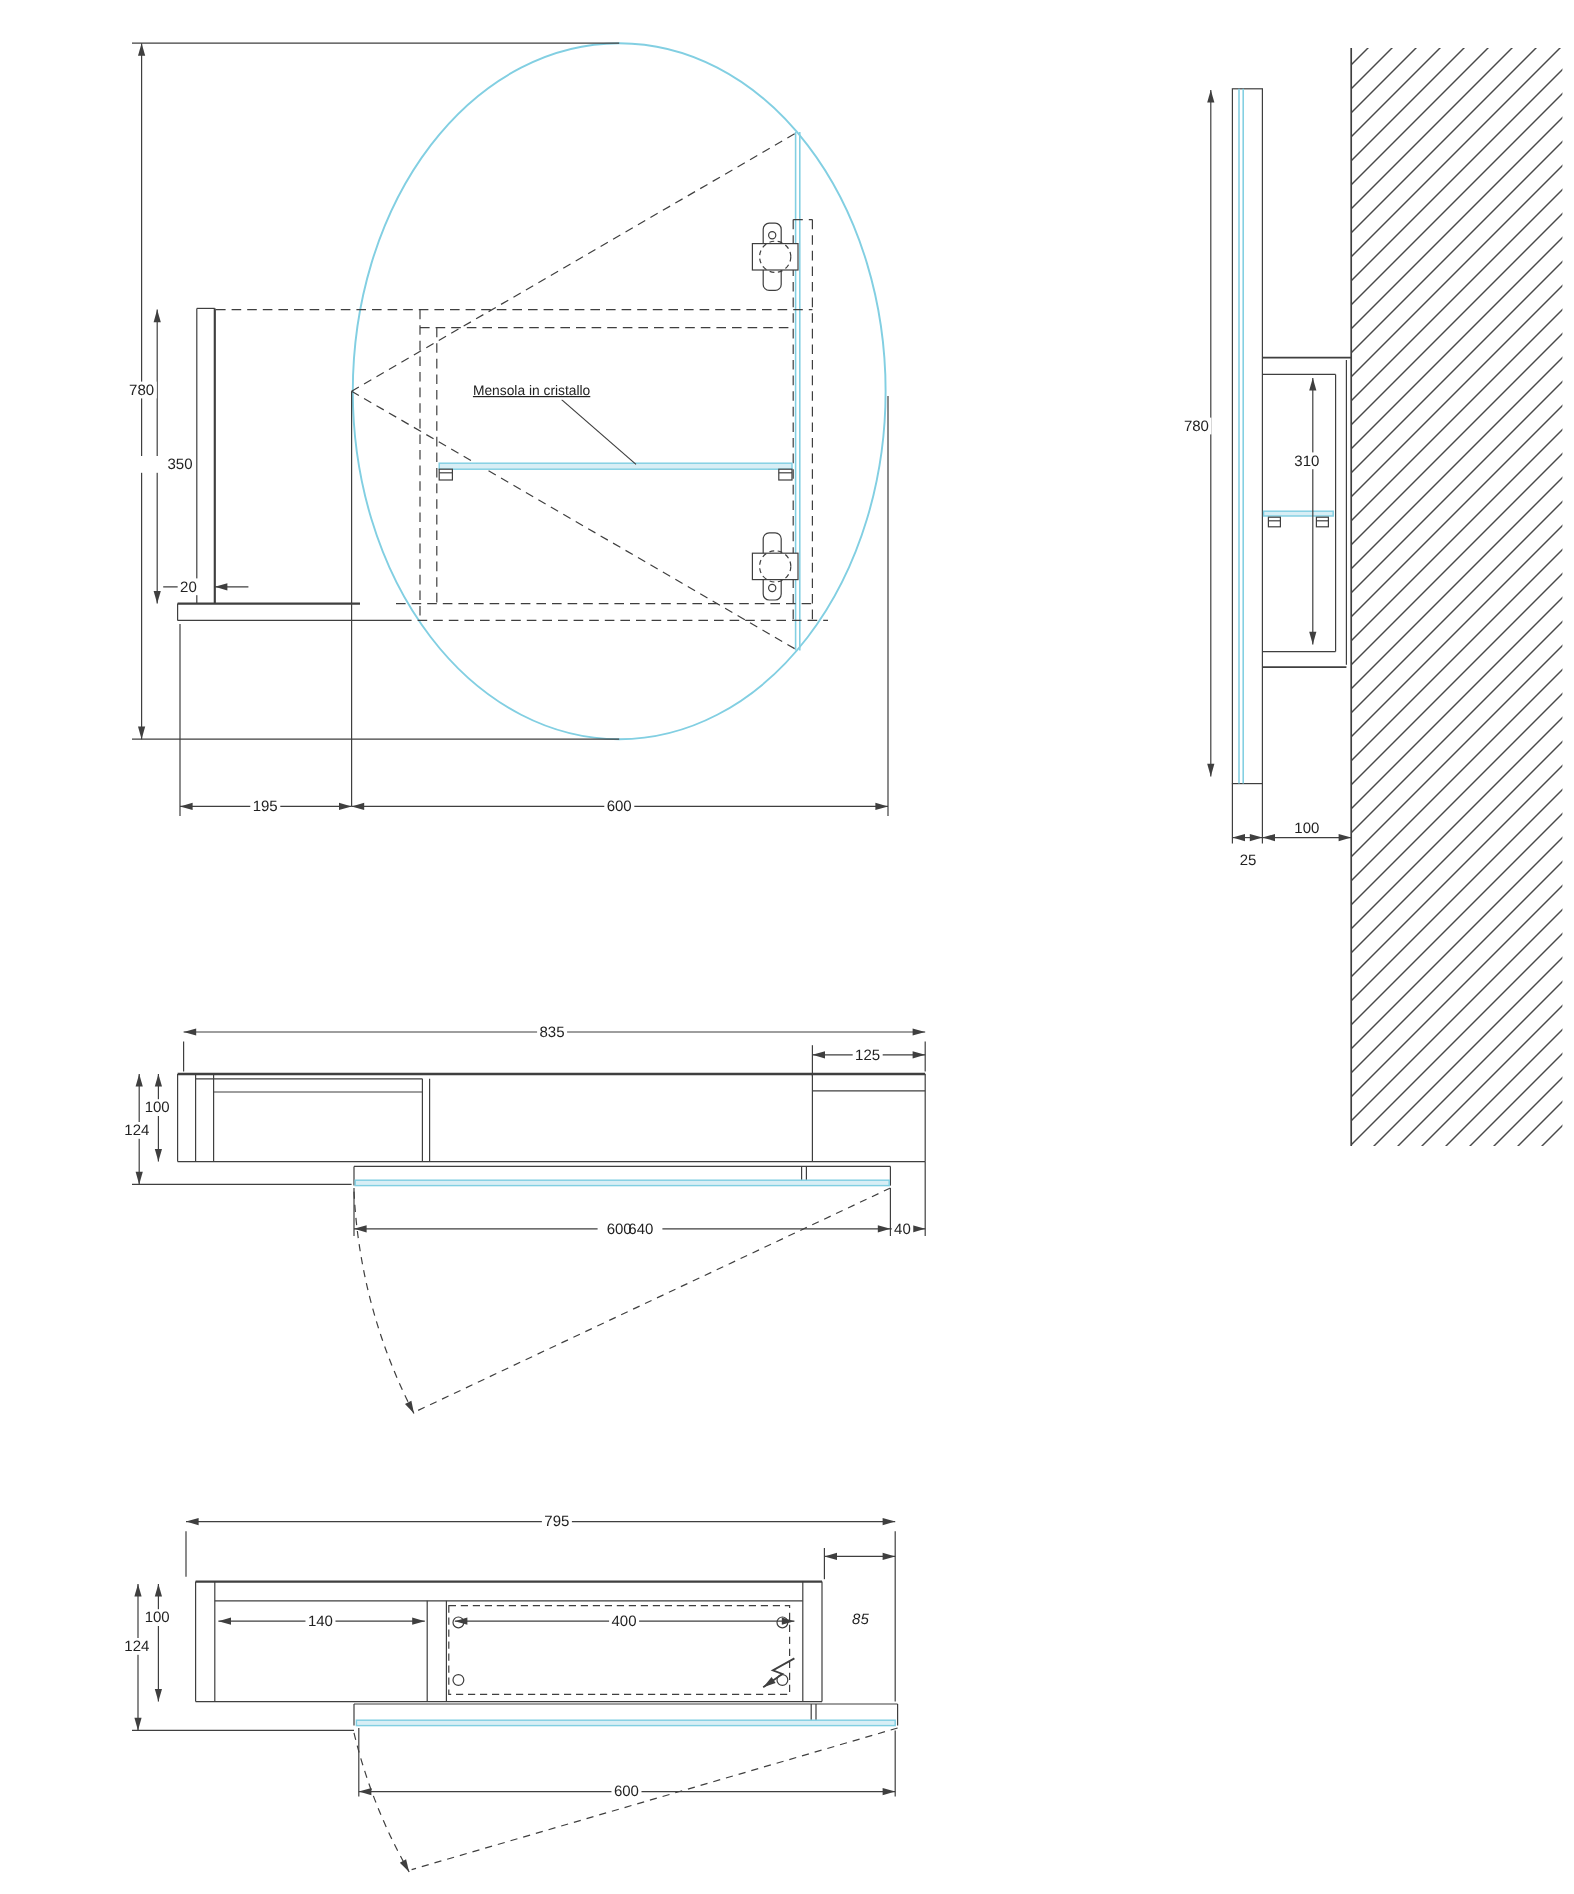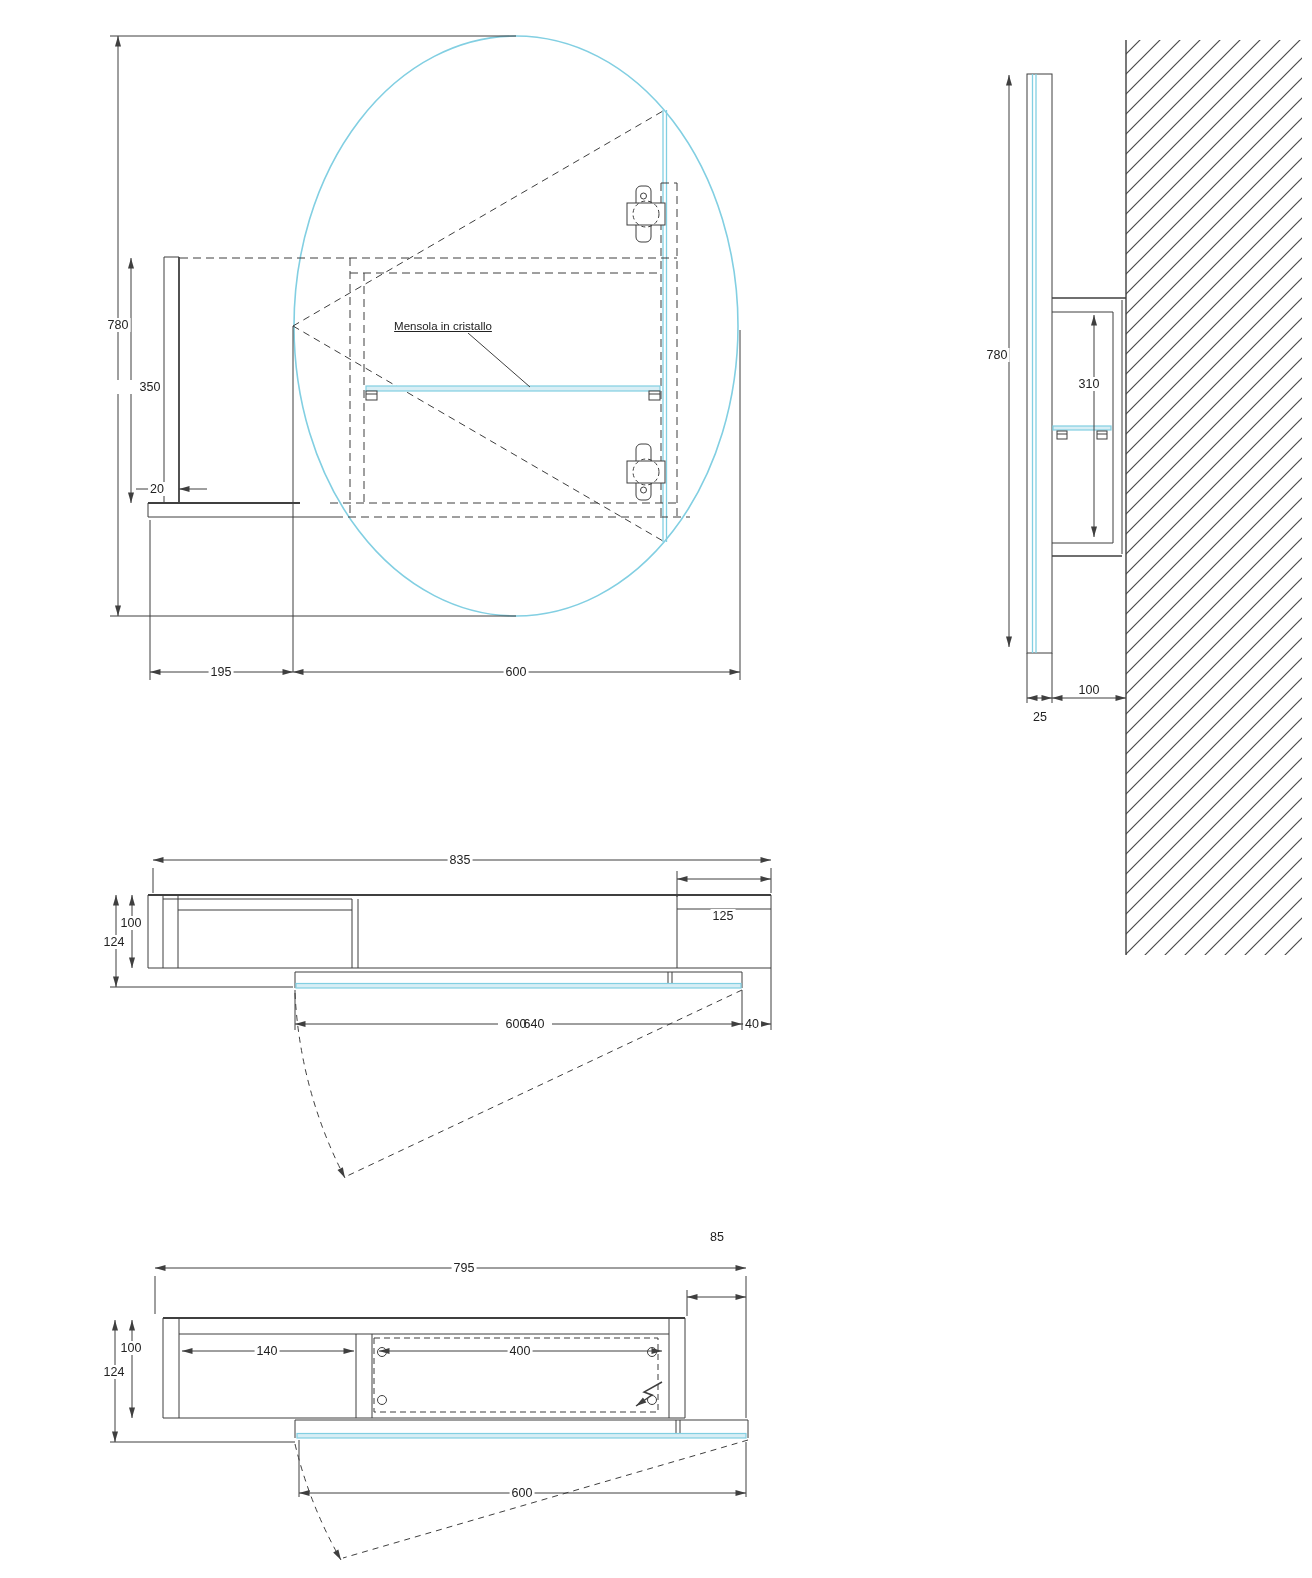--- a/index.html
+++ b/index.html
@@ -247,29 +247,29 @@
 <div class="lbl" style="left:221px;top:672px;">195</div>
 <div class="lbl" style="left:516px;top:672px;">600</div>
 <div class="lbl note" style="left:443px;top:326px;">Mensola in cristallo</div>
 
 <div class="lbl" style="left:997px;top:355px;">780</div>
 <div class="lbl" style="left:1089px;top:384px;">310</div>
 <div class="lbl" style="left:1089px;top:690px;">100</div>
 <div class="lbl" style="left:1040px;top:717px;">25</div>
 
 <div class="lbl" style="left:460px;top:860px;text-align:center;">835</div>
-<div class="lbl" style="left:723px;top:879px;margin-top:37px;">125</div>
+<div class="lbl" style="left:723px;top:879px;">125</div>
 <div class="lbl" style="left:131px;top:923px;">100</div>
 <div class="lbl" style="left:114px;top:942px;">124</div>
 <div class="mask" style="left:525px;top:1024px;"></div>
 <div class="lbl clear" style="left:516px;top:1024px;">600</div>
 <div class="lbl clear" style="left:534px;top:1024px;">640</div>
 <div class="lbl" style="left:752px;top:1024px;">40</div>
 
 <div class="lbl" style="left:464px;top:1268px;">795</div>
-<div class="lbl" style="left:717px;top:1237px;">85</div>
+<div class="lbl" style="left:717px;top:1349px;font-style:italic;">85</div>
 <div class="lbl" style="left:131px;top:1348px;">100</div>
 <div class="lbl" style="left:114px;top:1372px;">124</div>
 <div class="lbl" style="left:267px;top:1351px;">140</div>
 <div class="lbl" style="left:520px;top:1351px;">400</div>
 <div class="lbl" style="left:522px;top:1493px;">600</div>
 
 </div>
 
 </body></html>

